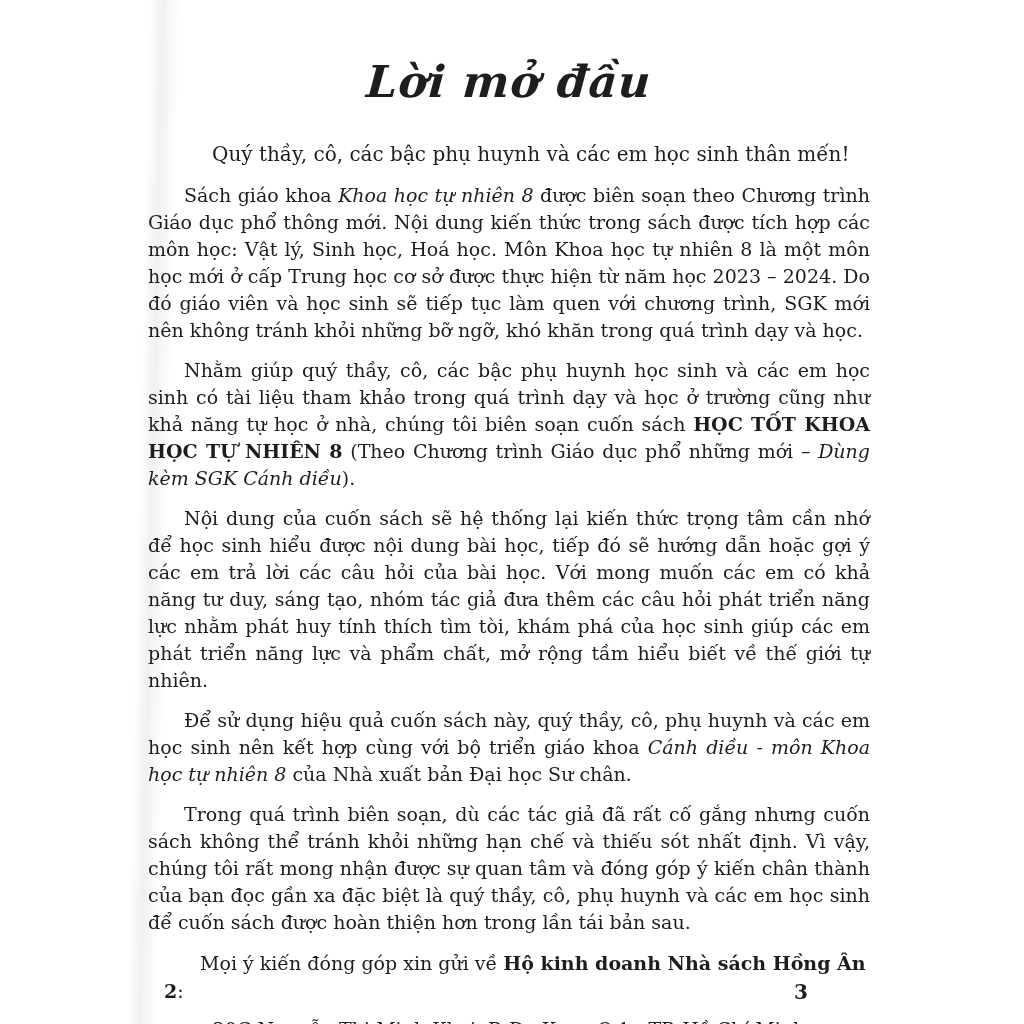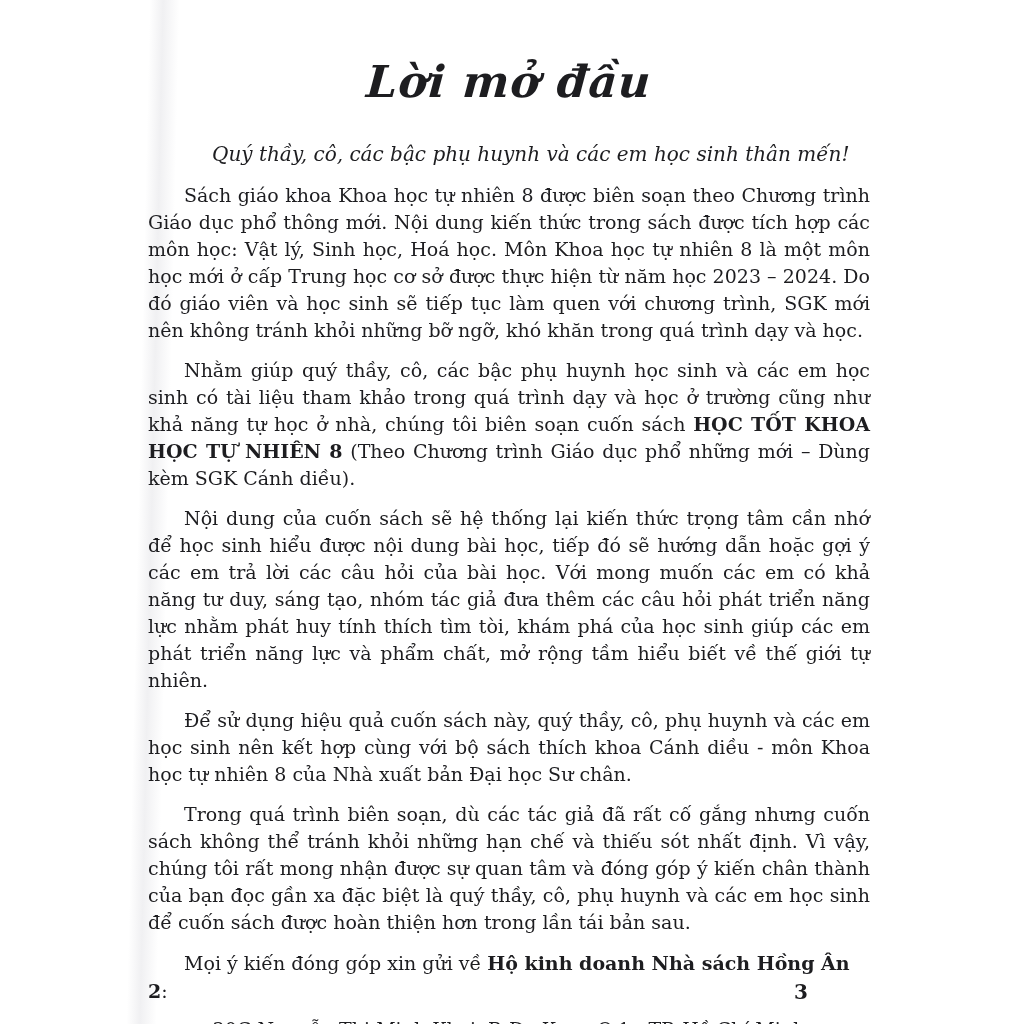--- a/index.html
+++ b/index.html
@@ -35,67 +35,66 @@
     line-height: 56px;
     font-style: italic;
     font-weight: bold;
     letter-spacing: 1px;
     transform: skewX(-4deg);
   }
   .greeting {
     margin: 0 0 14px 0;
     font-size: 20px;
     line-height: 28px;
-    font-style: italic;
     text-indent: 64px;
   }
   .para {
     margin: 0 0 13px 0;
     font-size: 19px;
     line-height: 27px;
     text-align: justify;
     text-indent: 36px;
   }
   .contact-intro {
-    margin: 2px 0 10px 0;
+    margin: 2px 0 10px 16px;
     font-size: 19px;
     line-height: 28px;
     text-indent: 36px;
   }
   .contact-line {
     margin: 0 0 10px 0;
     font-size: 19px;
     line-height: 28px;
     text-align: center;
   }
   .page-number {
     position: absolute;
     right: 216px; bottom: 20px;
     font-size: 20px;
     font-weight: bold;
   }
   .b  { font-weight: bold; }
-  .i  { }
+  .i  { font-style: italic; }
 </style>
 </head>
 <body>
 
 <div class="page">
   <div class="edge-shadow"></div>
 
   <div class="content">
     <h1 class="title">Lời mở đầu</h1>
 
     <p class="greeting">Quý thầy, cô, các bậc phụ huynh và các em học sinh thân mến!</p>
 
     <div>
         <p class="para"><span>Sách giáo khoa </span><span class="i">Khoa học tự nhiên 8</span><span> được biên soạn theo Chương trình Giáo dục phổ thông mới. Nội dung kiến thức trong sách được tích hợp các môn học: Vật lý, Sinh học, Hoá học. Môn Khoa học tự nhiên 8 là một môn học mới ở cấp Trung học cơ sở được thực hiện từ năm học 2023 – 2024. Do đó giáo viên và học sinh sẽ tiếp tục làm quen với chương trình, SGK mới nên không tránh khỏi những bỡ ngỡ, khó khăn trong quá trình dạy và học.</span></p>
         <p class="para"><span>Nhằm giúp quý thầy, cô, các bậc phụ huynh học sinh và các em học sinh có tài liệu tham khảo trong quá trình dạy và học ở trường cũng như khả năng tự học ở nhà, chúng tôi biên soạn cuốn sách </span><span class="b">HỌC TỐT KHOA HỌC TỰ NHIÊN 8</span><span> (Theo Chương trình Giáo dục phổ những mới – </span><span class="i">Dùng kèm SGK Cánh diều</span><span>).</span></p>
         <p class="para"><span>Nội dung của cuốn sách sẽ hệ thống lại kiến thức trọng tâm cần nhớ để học sinh hiểu được nội dung bài học, tiếp đó sẽ hướng dẫn hoặc gợi ý các em trả lời các câu hỏi của bài học. Với mong muốn các em có khả năng tư duy, sáng tạo, nhóm tác giả đưa thêm các câu hỏi phát triển năng lực nhằm phát huy tính thích tìm tòi, khám phá của học sinh giúp các em phát triển năng lực và phẩm chất, mở rộng tầm hiểu biết về thế giới tự nhiên.</span></p>
-        <p class="para"><span>Để sử dụng hiệu quả cuốn sách này, quý thầy, cô, phụ huynh và các em học sinh nên kết hợp cùng với bộ sách thích khoa </span><span class="i">Cánh diều - môn Khoa học tự nhiên 8</span><span> của Nhà xuất bản Đại học Sư chân.</span></p>
+        <p class="para"><span>Để sử dụng hiệu quả cuốn sách này, quý thầy, cô, phụ huynh và các em học sinh nên kết hợp cùng với bộ triển giáo khoa </span><span class="i">Cánh diều - môn Khoa học tự nhiên 8</span><span> của Nhà xuất bản Đại học Sư chân.</span></p>
         <p class="para"><span>Trong quá trình biên soạn, dù các tác giả đã rất cố gắng nhưng cuốn sách không thể tránh khỏi những hạn chế và thiếu sót nhất định. Vì vậy, chúng tôi rất mong nhận được sự quan tâm và đóng góp ý kiến chân thành của bạn đọc gần xa đặc biệt là quý thầy, cô, phụ huynh và các em học sinh để cuốn sách được hoàn thiện hơn trong lần tái bản sau.</span></p>
       </div>
 
     <p class="contact-intro"><span>Mọi ý kiến đóng góp xin gửi về </span><span class="b">Hộ kinh doanh Nhà sách Hồng Ân 2</span><span>:</span></p>
 
     <p class="contact-line">20C Nguyễn Thị Minh Khai, P. Đa Kao - Q.1 - TP. Hồ Chí Minh</p>
 
   </div>
 
   <div class="page-number">3</div>

